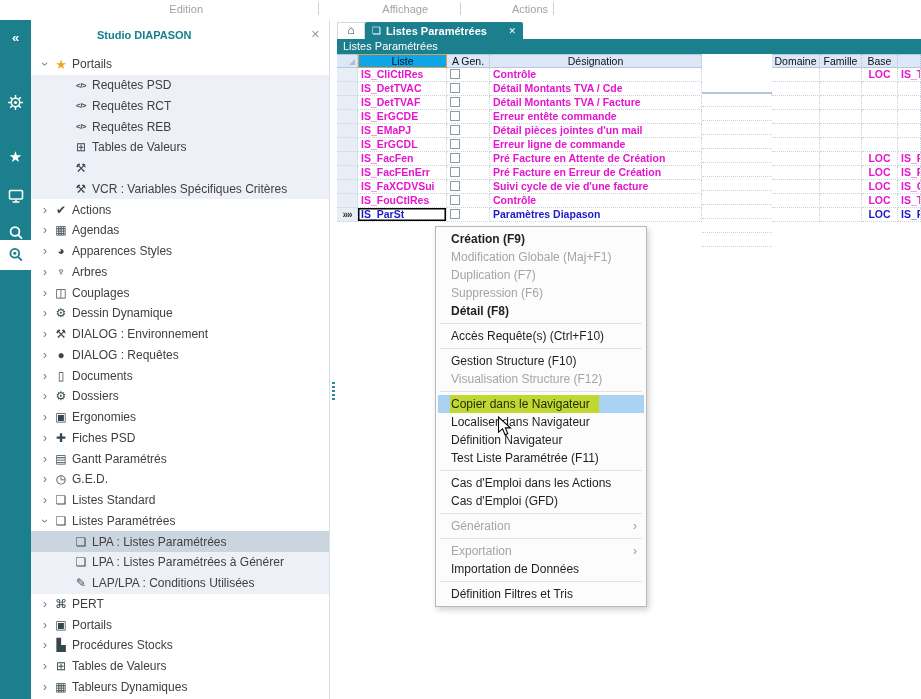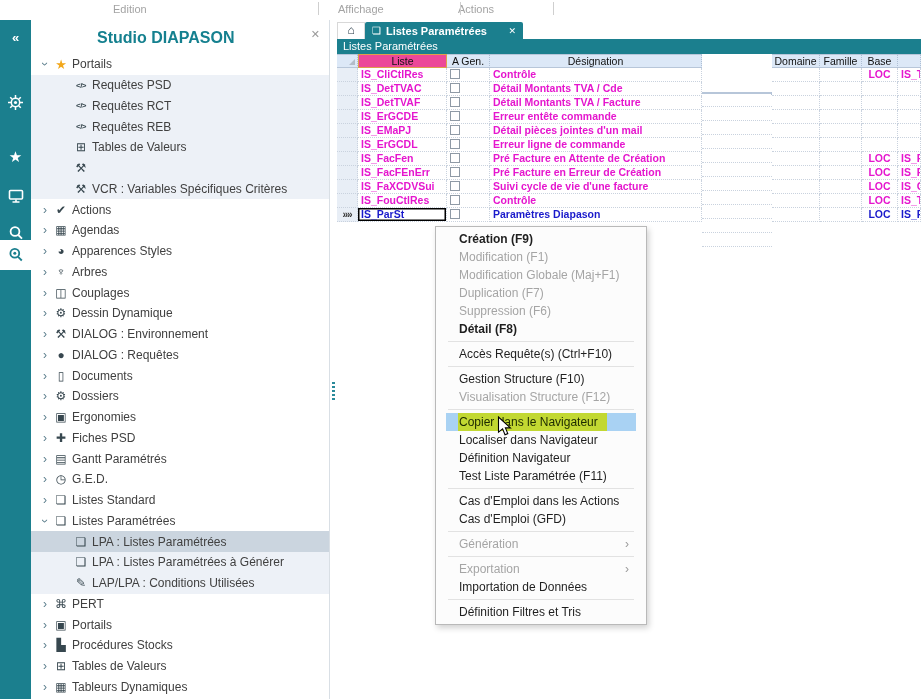--- a/index.html
+++ b/index.html
@@ -1,32 +1,32 @@
 <!DOCTYPE html>
 <html><head>
 <meta charset="utf-8">
 <style>
   html,body{margin:0;padding:0;background:#fff;}
   #stage{position:relative;width:921px;height:699px;overflow:hidden;background:#fff;
          font-family:"Liberation Sans",sans-serif;-webkit-font-smoothing:antialiased;}
 
   
   .ribbon{position:absolute;left:0;top:0;width:921px;height:20px;background:#fff;border-bottom:1px solid #e3e6e8;}
-  .ribbon .grp{position:absolute;top:3px;width:90px;text-align:left;font-size:11px;color:#a3a3a3;}
+  .ribbon .grp{position:absolute;top:3px;width:90px;text-align:right;font-size:11px;color:#a3a3a3;}
   #grp0{left:113px}#grp1{left:338px}#grp2{left:458px}
   .ribbon .vsep{position:absolute;top:2px;width:1px;height:13px;background:#cfcfcf;}
 
   
   .rail{position:absolute;left:0;top:20px;width:31px;height:679px;background:#1B7F8E;}
   .ric{position:absolute;left:0;width:31px;height:18px;line-height:18px;text-align:center;color:#fff;}
   .rtile{position:absolute;left:0;top:220px;width:31px;height:30px;background:#fff;display:flex;align-items:center;justify-content:center;}
 
   
   .sidebar{position:absolute;left:31px;top:20px;width:299px;height:679px;background:#fff;border-right:1px solid #d9dfe5;box-sizing:border-box;}
-  .sb-title{position:absolute;left:66px;top:9px;font-size:16px;font-weight:bold;color:#15808F;}
+  .sb-title{position:absolute;left:66px;top:9px;font-size:11px;font-weight:bold;color:#15808F;}
   .sb-close{position:absolute;right:9px;top:8px;font-size:11px;color:#9a9a9a;cursor:default;}
   #tree{position:absolute;left:0;top:34px;width:100%;}
   .trow{height:20.75px;display:flex;align-items:center;font-size:12px;color:#404040;white-space:nowrap;overflow:hidden;}
   .trow.shade{background:#EDF1F7;}
   .trow.sel{background:#CBD5DF;}
   .chev{width:14px;flex:0 0 14px;color:#5d7f8d;font-size:12px;text-align:center;display:inline-block;}
   .chev.open{transform:rotate(90deg);}
   .l0{padding-left:7px;}
   .l1{padding-left:41px;}
   .ticon{flex:0 0 18px;width:18px;font-size:12px;color:#37474F;text-align:center;}
@@ -48,36 +48,36 @@
   .tab-doc{font-size:10px;font-weight:normal;}
   .tab-close{margin-left:auto;font-size:9px;font-weight:normal;}
   .crumb{position:absolute;left:0;top:19px;width:584px;height:15px;background:#1B7F8E;color:#fff;font-size:11px;line-height:15px;
          padding-left:6px;box-sizing:border-box;}
 
   
   .tablewrap{position:absolute;left:0;top:34px;width:584px;}
   .hrow,.drow{display:flex;height:14px;}
   .th{box-sizing:border-box;background:#DCE8F7;border-right:1px dotted #aebfd4;border-top:1px solid #b7c6d9;border-bottom:1px solid #b7c6d9;
       font-size:10.5px;text-align:center;line-height:12px;color:#111;overflow:hidden;white-space:nowrap;position:relative;}
-  .th.orange{background:#ec4899;border:1px solid #DFA04A;}
+  .th.orange{background:#0ea5e9;border:1px solid #DFA04A;}
   .td{box-sizing:border-box;border-right:1px dotted #c9d2de;border-bottom:1px dotted #c9d2de;font-size:10.5px;font-weight:bold;
       line-height:13px;color:#E516CE;overflow:hidden;white-space:nowrap;padding-left:3px;background:#fff;}
   .td.c0{background:#E8EEF6;padding:0;text-align:center;}
   .drow.rowsel .td{color:#1A1ACB;}
   .td.c7{text-align:center;padding:0;}
   .td.focus{box-shadow:inset 0 0 0 1.5px #000;}
   .checkbox{display:inline-block;width:10px;height:10px;border:1px solid #8f9aa6;background:#fff;margin-top:1px;box-sizing:border-box;}
   .selmark{font-size:10px;font-weight:bold;color:#333;letter-spacing:-1px;}
   .c0{width:21px;flex:none;}.c1{width:89px;flex:none;}.c2{width:43px;flex:none;}.c3{width:212px;flex:none;}
   .c4{width:70px;flex:none;margin-top:38px;}.c5{width:48px;flex:none;}.c6{width:42px;flex:none;}.c7{width:36px;flex:none;}.c8{flex:1;}
   .tri{position:absolute;right:2px;bottom:2px;width:0;height:0;border-left:6px solid transparent;border-bottom:6px solid #b3bcc9;}
 
   
   .cmenu{position:absolute;left:435px;top:226px;width:212px;background:#fcfcfc;border:1px solid #b9b9b9;
-         box-shadow:2px 3px 6px rgba(0,0,0,.18);padding:3px 10px;box-sizing:border-box;z-index:10;}
+         box-shadow:2px 3px 6px rgba(0,0,0,.18);padding:3px 2px;box-sizing:border-box;z-index:10;}
   .mitem{height:18px;line-height:18px;font-size:12px;color:#1f1f1f;padding-left:13px;position:relative;white-space:nowrap;}
   .mitem.disabled{color:#a5a5a5;}
   .mitem.bold{font-weight:bold;}
   .mitem.highlight{background:#A9D2F3;padding-left:12px;}
   .mitem.highlight .mlabel{background:#C2D832;display:inline-block;padding:0 9px 0 1px;color:#1c2a00;}
   .marrow{position:absolute;right:7px;top:0;color:#9a9a9a;font-size:12px;}
   .msep{height:1px;background:#e2e2e2;margin:3px 2px;}
 
   .cursor{position:absolute;left:497px;top:416px;z-index:20;}
 </style>
@@ -429,21 +429,20 @@
             <div class="td c6"></div>
             <div class="td c7">LOC</div>
             <div class="td c8">IS_P</div>
           </div>
         </div>
     </div>
   </div>
 
   <div class="cmenu" id="cmenu">
       <div class="mitem bold"><span class="mlabel">Création (F9)</span></div>
-      <div class="mitem disabled"><span class="mlabel">Modification (F1)</span></div>
       <div class="mitem disabled"><span class="mlabel">Modification Globale (Maj+F1)</span></div>
       <div class="mitem disabled"><span class="mlabel">Duplication (F7)</span></div>
       <div class="mitem disabled"><span class="mlabel">Suppression (F6)</span></div>
       <div class="mitem bold"><span class="mlabel">Détail (F8)</span></div>
       <div class="msep"></div>
       <div class="mitem"><span class="mlabel">Accès Requête(s) (Ctrl+F10)</span></div>
       <div class="msep"></div>
       <div class="mitem"><span class="mlabel">Gestion Structure (F10)</span></div>
       <div class="mitem disabled"><span class="mlabel">Visualisation Structure (F12)</span></div>
       <div class="msep"></div>

